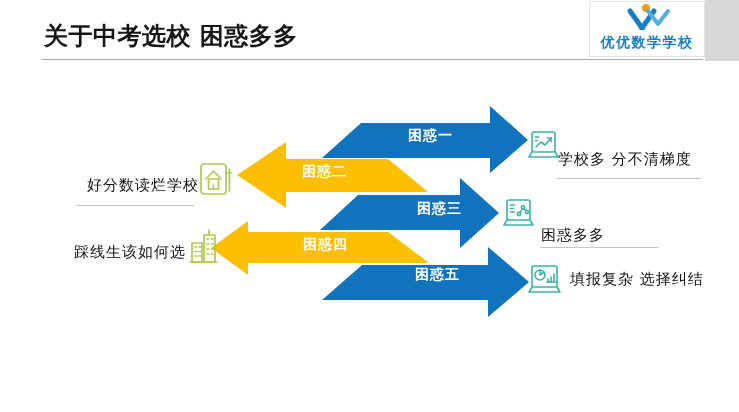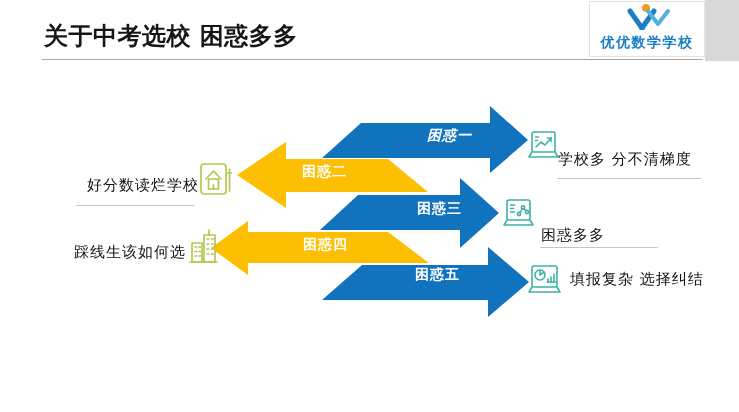--- a/index.html
+++ b/index.html
@@ -18,21 +18,21 @@
 
   
   .arrow{position:absolute;inset:0;}
   .a1{clip-path:polygon(361px 123px,490px 123px,490px 106px,528px 140px,490px 173px,490px 158px,322px 158px);}
   .a2{clip-path:polygon(237px 175px,286px 142px,286px 159px,388px 159px,428px 192px,286px 192px,286px 208px);}
   .a3{clip-path:polygon(358px 195px,460px 195px,460px 178px,499px 213px,460px 248px,460px 230px,320px 230px);}
   .a4{clip-path:polygon(211px 248px,248px 221px,248px 232px,388px 232px,429px 263px,248px 263px,248px 275px);}
   .a5{clip-path:polygon(362px 265px,488px 265px,488px 247px,529px 282px,488px 317px,488px 300px,322px 300px);}
 
   .arrow-label{position:absolute;color:#ffffff;font-weight:700;font-size:14px;letter-spacing:1px;white-space:nowrap;line-height:1;}
-  .l1{left:427px;top:128px;font-style:italic;}
+  .l1{left:408px;top:128px;}
   .l2{left:302px;top:164px;}
   .l3{left:396px;top:201px;margin-left:21px;}
   .l4{left:303px;top:237px;}
   .l5{left:415px;top:267px;}
 
   
   .note{position:absolute;font-size:15px;font-weight:400;color:#111;white-space:nowrap;letter-spacing:1px;line-height:1.2;}
   .ln1{left:87px;top:176px;}
   .ln2{left:74px;top:243px;}
   .rn1{left:558px;top:150px;}

